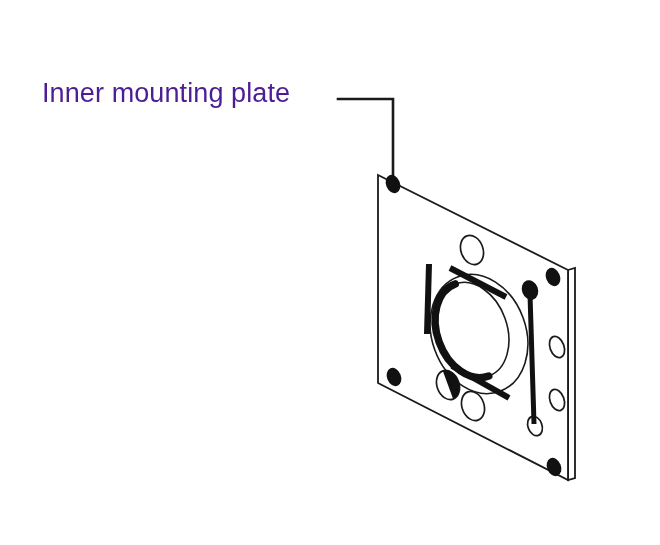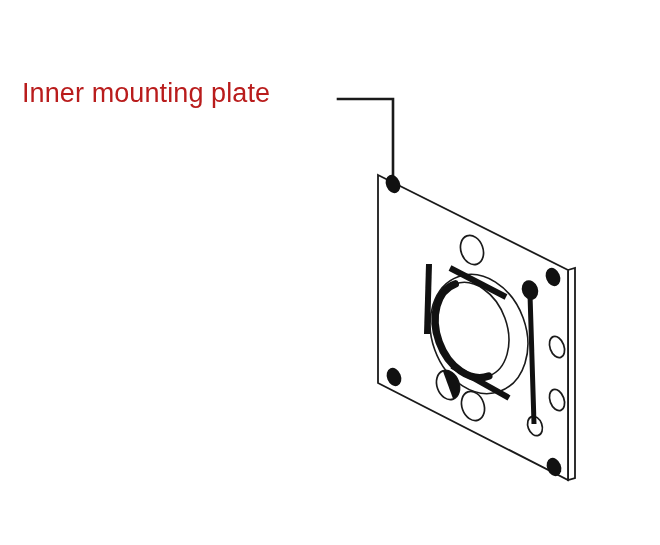--- a/index.html
+++ b/index.html
@@ -21,27 +21,27 @@
   #diagram-svg {
     position: absolute;
     left: 0;
     top: 0;
     width: 660px;
     height: 545px;
     display: block;
   }
   .callout-text {
     position: absolute;
-    left: 22px;
+    left: 42px;
     top: 78px;
     font-family: "Liberation Sans", sans-serif;
     font-size: 27px;
     font-weight: 400;
     line-height: 30px;
-    color: #b91c1c;
+    color: #4c1d95;
     letter-spacing: 0.1px;
     white-space: nowrap;
     user-select: none;
   }
 </style>
 </head>
 <body>
 
 <div id="canvas">
 

